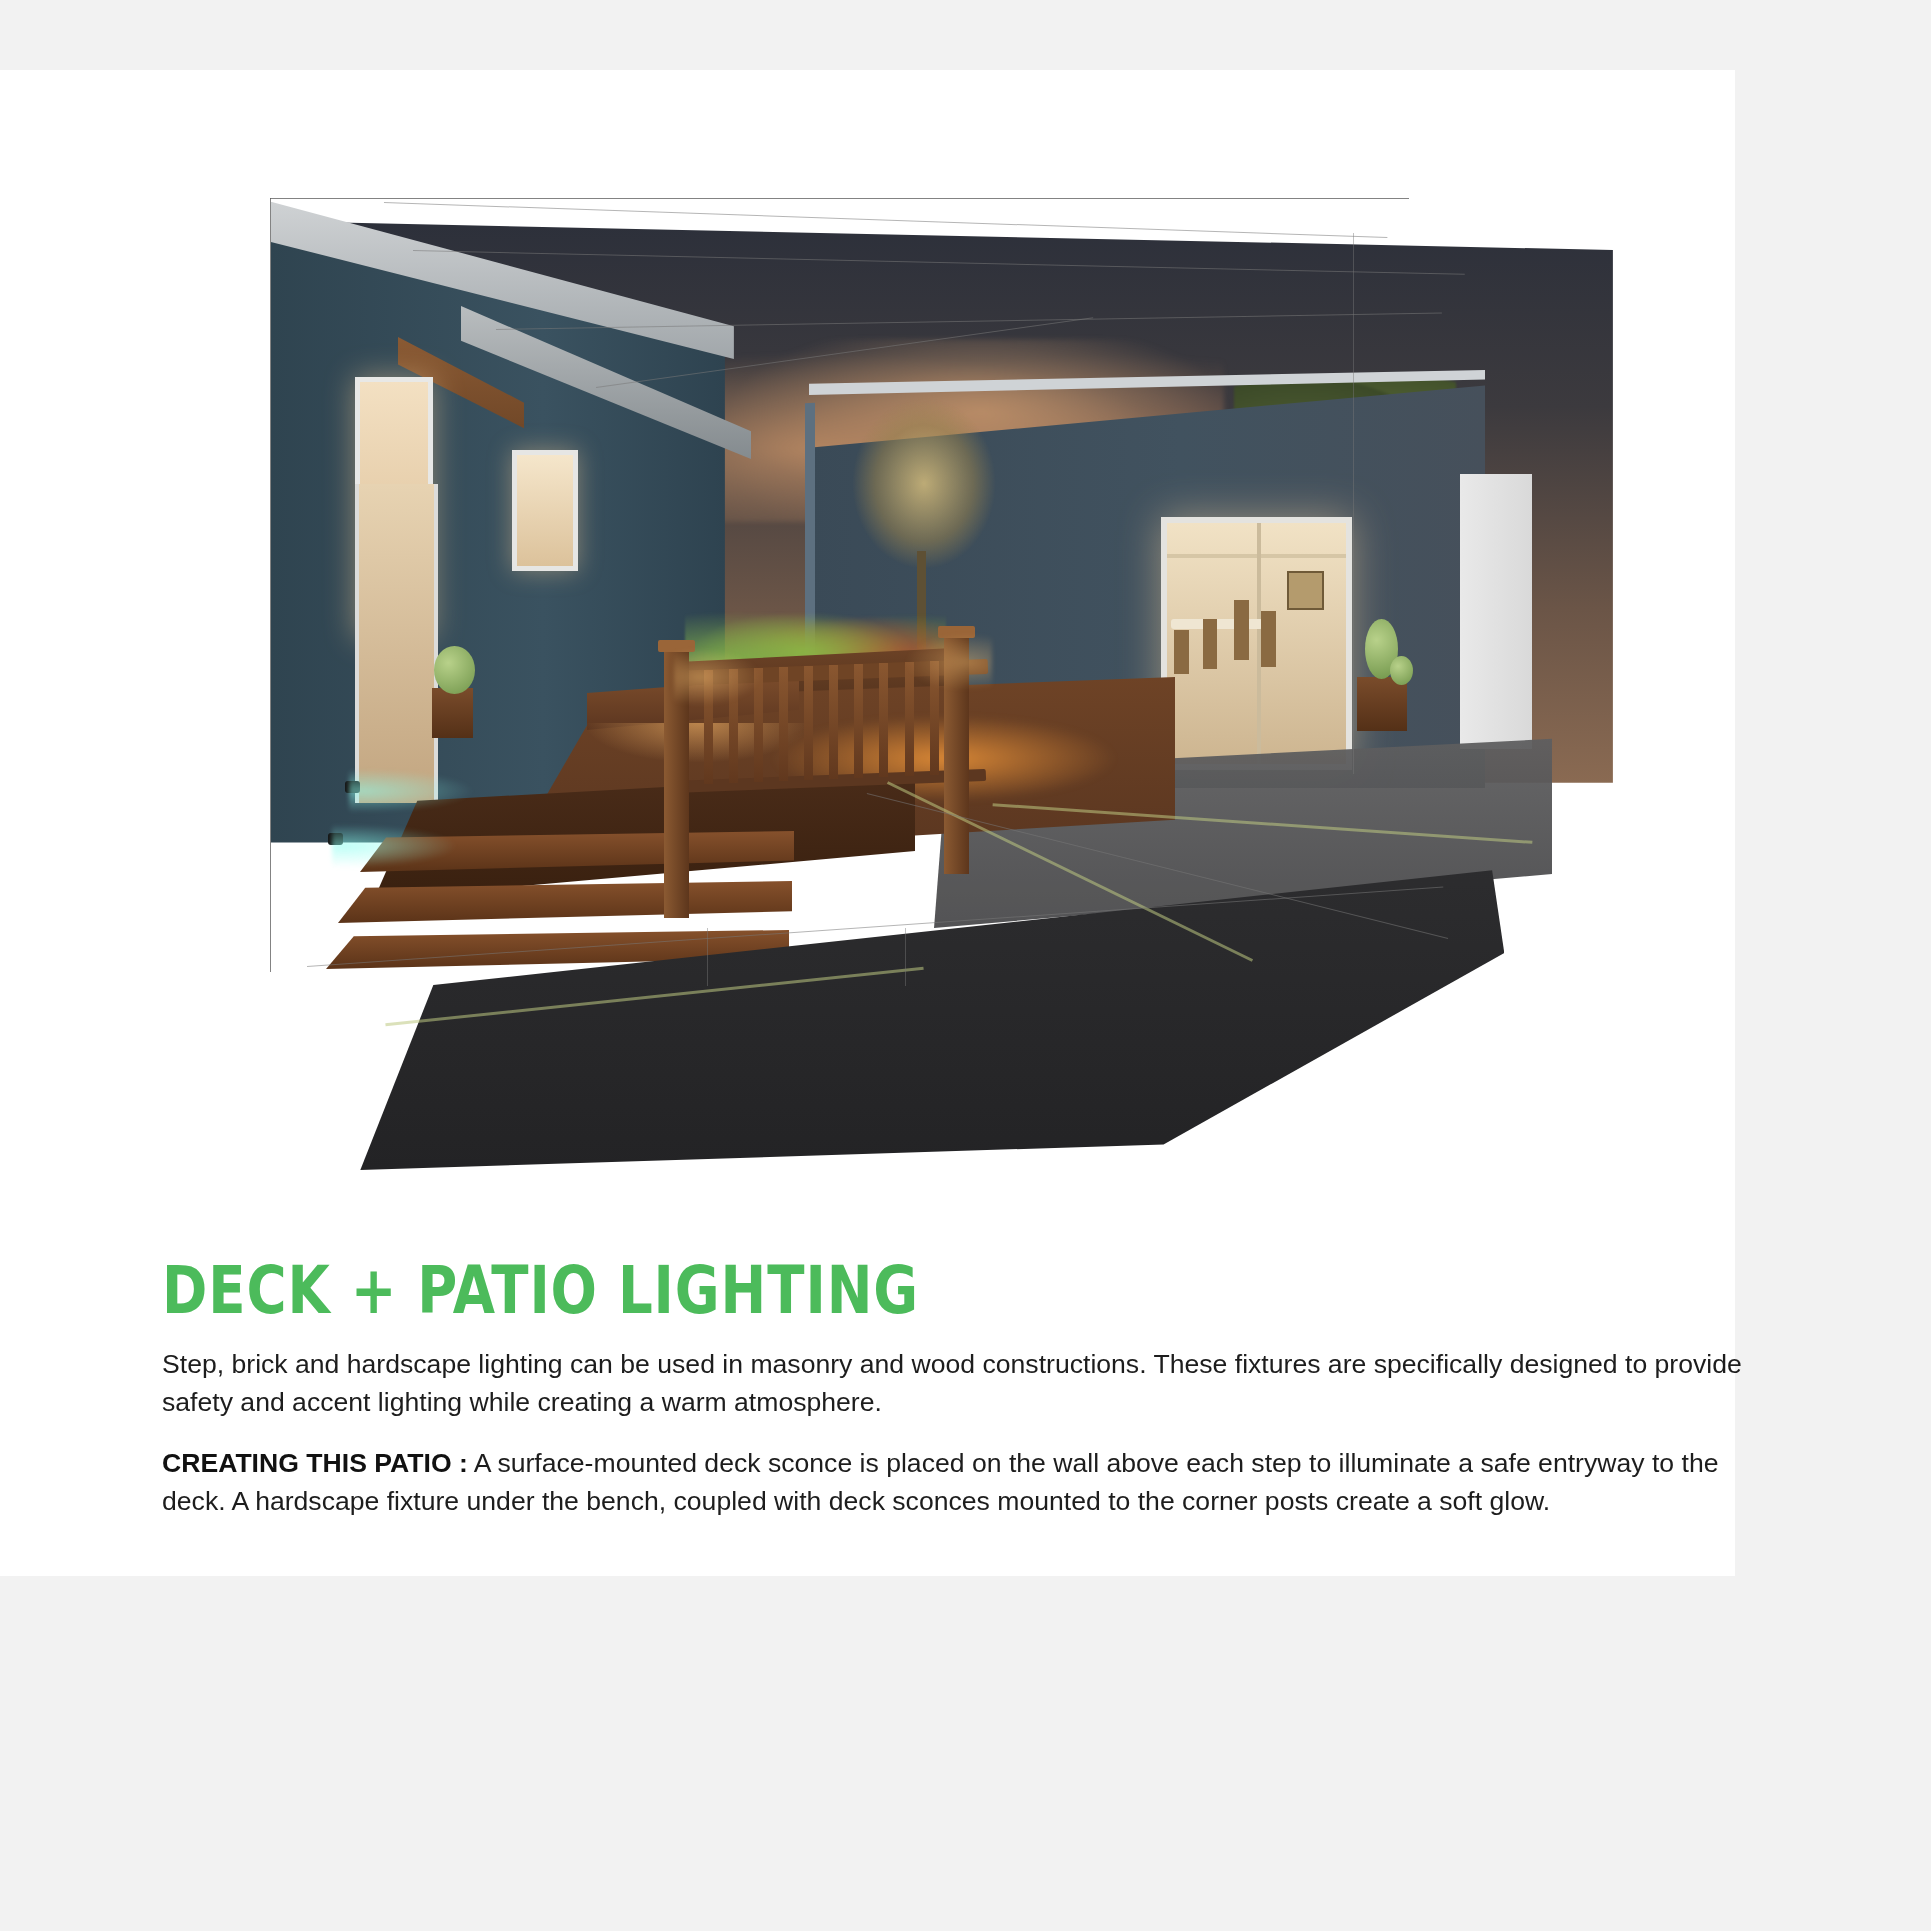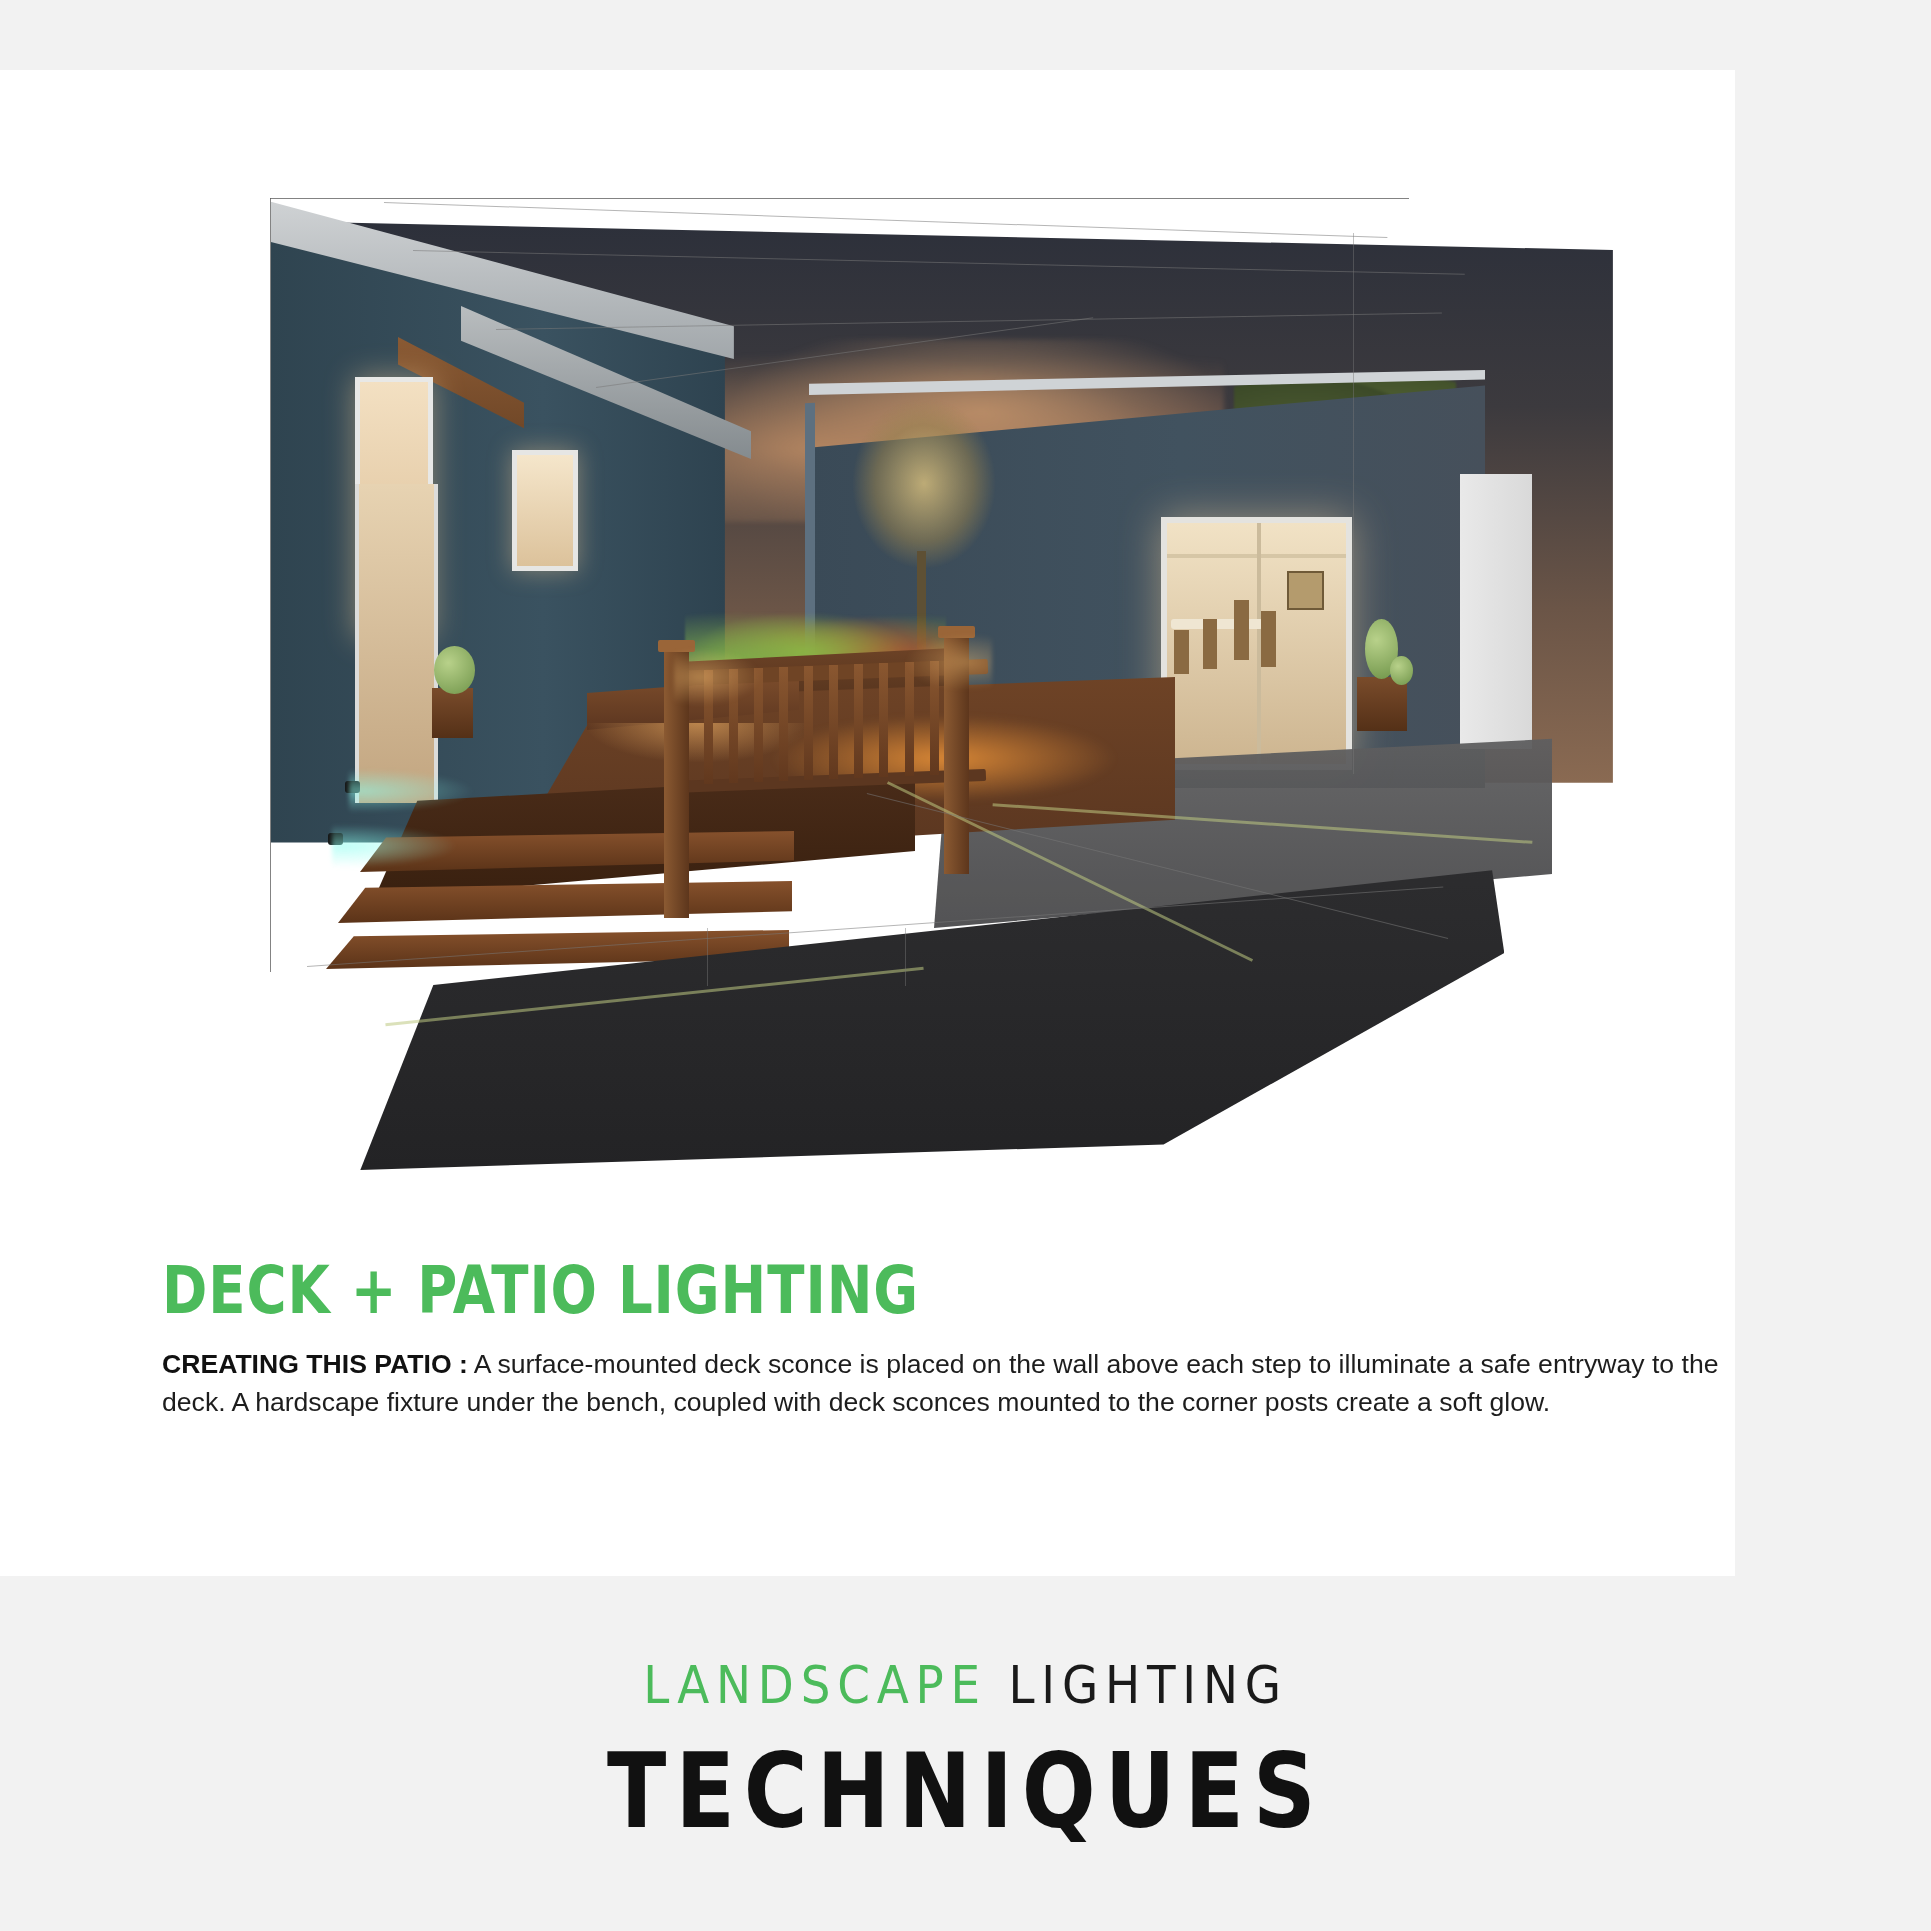--- a/index.html
+++ b/index.html
@@ -610,27 +610,21 @@
         <div class="tline" style="left:39px;  top:772px; width:1139px; transform: rotate(-4deg);"></div>
         <div class="tline" style="left:599px; top:599px; width:599px;  transform: rotate(14deg);"></div>
         <div class="tline-v" style="left:1085px; top:39px;  height:541px;"></div>
         <div class="tline-v" style="left:637px;  top:734px; height:58px;"></div>
         <div class="tline-v" style="left:439px;  top:734px; height:58px;"></div>
       </div>
     </div>
 
     <div class="text-block">
       <h1 class="headline">DECK + PATIO LIGHTING</h1>
+      <p class="body-para">Step, brick and hardscape lighting can be used in masonry and wood constructions. These fixtures are specifically designed to provide safety and accent lighting while creating a warm atmosphere.</p>
       <p class="body-para second"><span class="lead-in">CREATING THIS PATIO :</span><span> A surface-mounted deck sconce is placed on the wall above each step to illuminate a safe entryway to the deck. A hardscape fixture under the bench, coupled with deck sconces mounted to the corner posts create a soft glow.</span></p>
     </div>
 
   </div>
 
-  <div class="footer">
-    <div class="footer-line1">
-      <span class="footer-word-green">LANDSCAPE</span>
-      <span class="footer-word-dark">LIGHTING</span>
-    </div>
-    <div class="footer-line2">TECHNIQUES</div>
-  </div>
 
 </div>
 
 
 </body></html>

